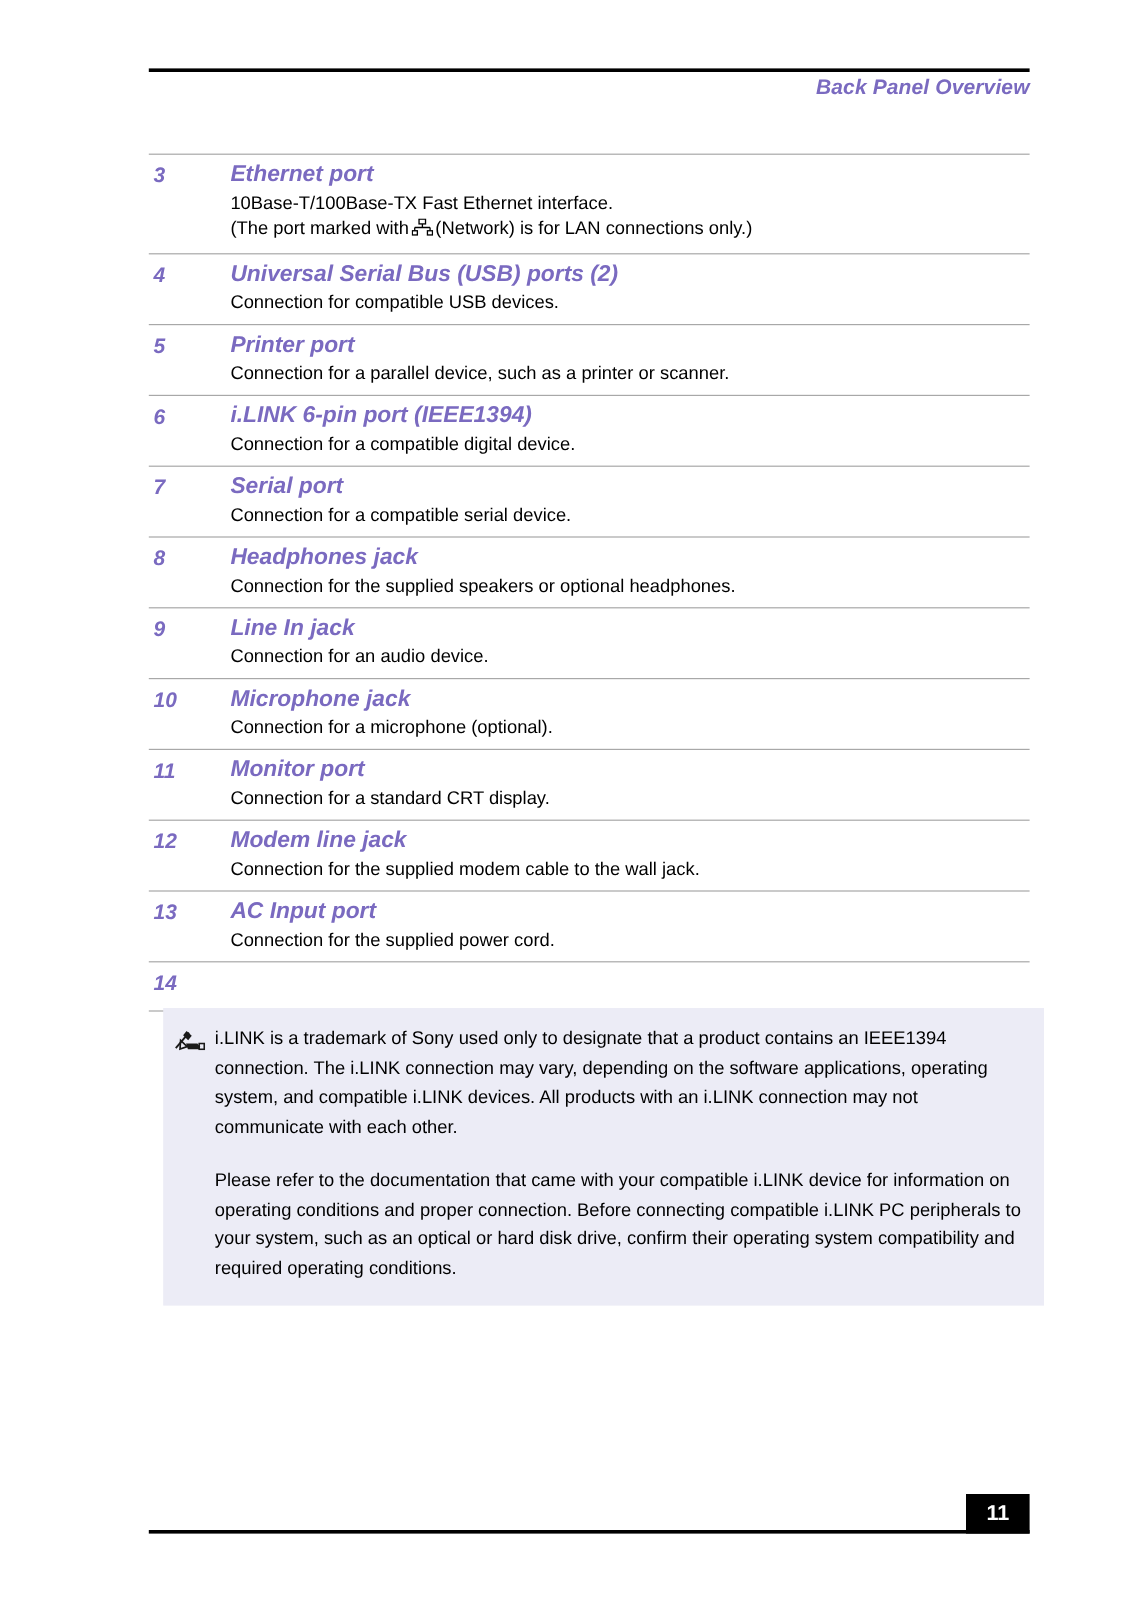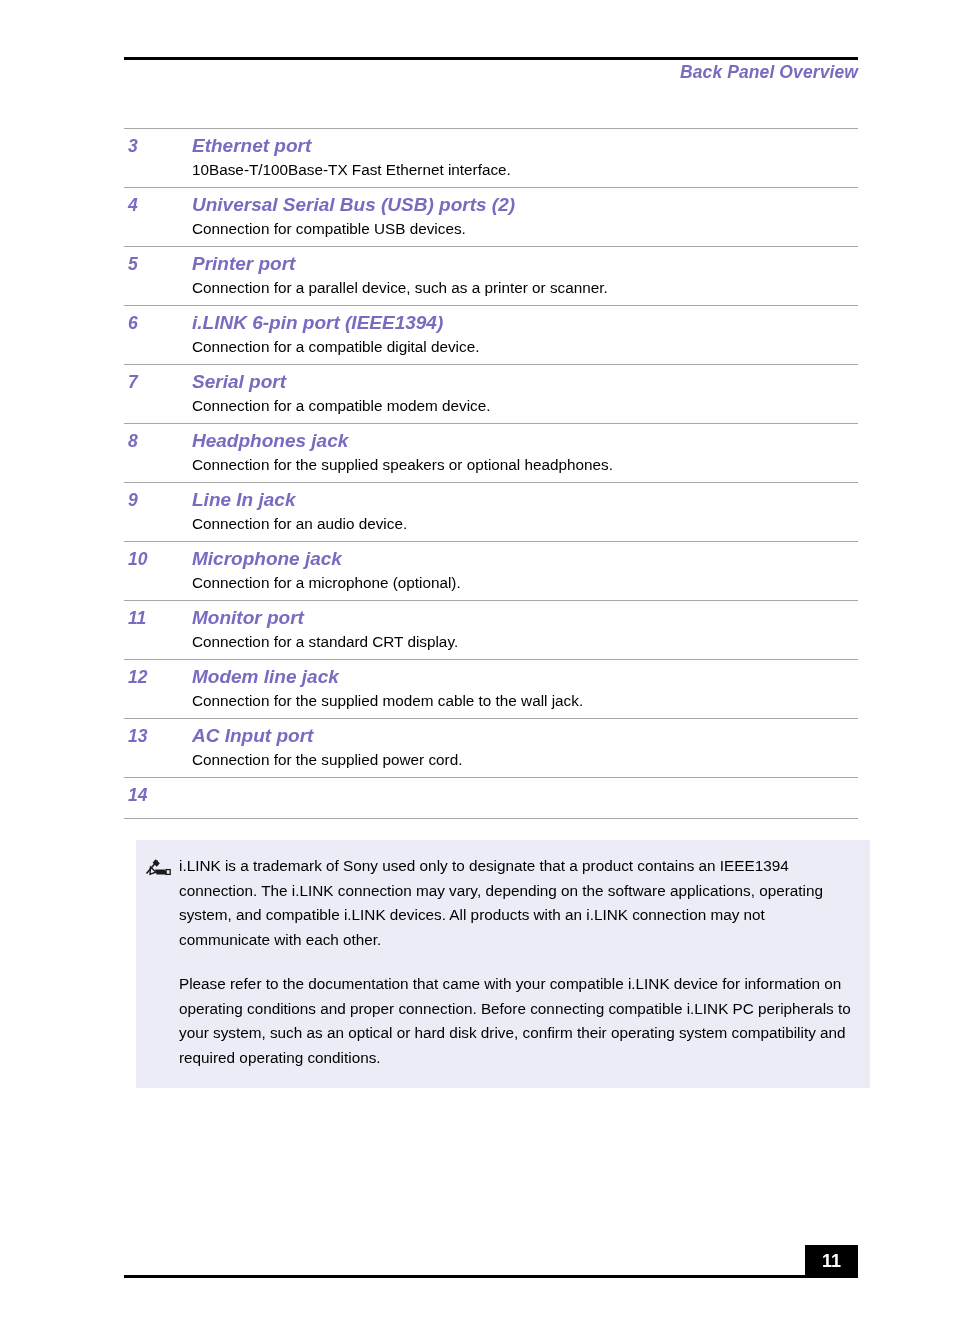--- a/index.html
+++ b/index.html
@@ -167,20 +167,29 @@
   <div class="header-rule"></div>
   <div class="header-title">Back Panel Overview</div>
 
   <div class="port-table">
 
     <div class="port-row">
       <div class="port-num">3</div>
       <div class="port-body">
         <div class="port-title">Ethernet port</div>
         <p class="port-desc">10Base-T/100Base-TX Fast Ethernet interface.</p>
+        <p class="port-desc"><span>(The port marked with</span><span class="net-icon"><svg width="18" height="16" viewBox="0 0 18 16" aria-hidden="true">
+                <rect x="6.2" y="0.6" width="5.4" height="4" fill="none" stroke="#000" stroke-width="1.1"></rect>
+                <line x1="9" y1="4.7" x2="9" y2="7.6" stroke="#000" stroke-width="1.1"></line>
+                <line x1="2.6" y1="7.6" x2="15.4" y2="7.6" stroke="#000" stroke-width="1.1"></line>
+                <line x1="2.6" y1="7.6" x2="2.6" y2="10.2" stroke="#000" stroke-width="1.1"></line>
+                <line x1="15.4" y1="7.6" x2="15.4" y2="10.2" stroke="#000" stroke-width="1.1"></line>
+                <rect x="0.6" y="10.3" width="4.2" height="3.5" fill="none" stroke="#000" stroke-width="1.1"></rect>
+                <rect x="13.2" y="10.3" width="4.2" height="3.5" fill="none" stroke="#000" stroke-width="1.1"></rect>
+              </svg></span><span>(Network) is for LAN connections only.)</span></p>
       </div>
     </div>
 
     <div class="port-row">
       <div class="port-num">4</div>
       <div class="port-body">
         <div class="port-title">Universal Serial Bus (USB) ports (2)</div>
         <p class="port-desc">Connection for compatible USB devices.</p>
       </div>
     </div>
@@ -198,21 +207,21 @@
       <div class="port-body">
         <div class="port-title">i.LINK 6-pin port (IEEE1394)</div>
         <p class="port-desc">Connection for a compatible digital device.</p>
       </div>
     </div>
 
     <div class="port-row">
       <div class="port-num">7</div>
       <div class="port-body">
         <div class="port-title">Serial port</div>
-        <p class="port-desc">Connection for a compatible modem device.</p>
+        <p class="port-desc">Connection for a compatible serial device.</p>
       </div>
     </div>
 
     <div class="port-row">
       <div class="port-num">8</div>
       <div class="port-body">
         <div class="port-title">Headphones jack</div>
         <p class="port-desc">Connection for the supplied speakers or optional headphones.</p>
       </div>
     </div>

